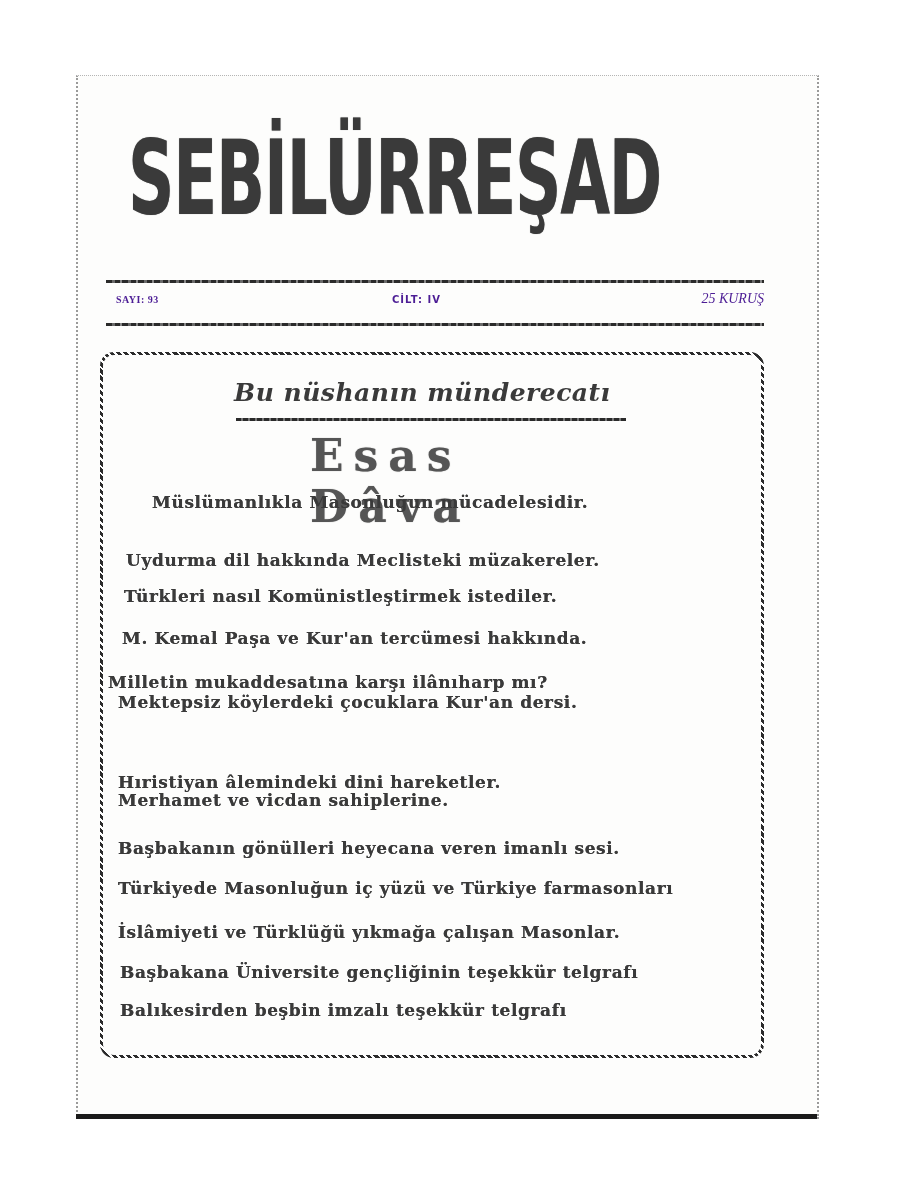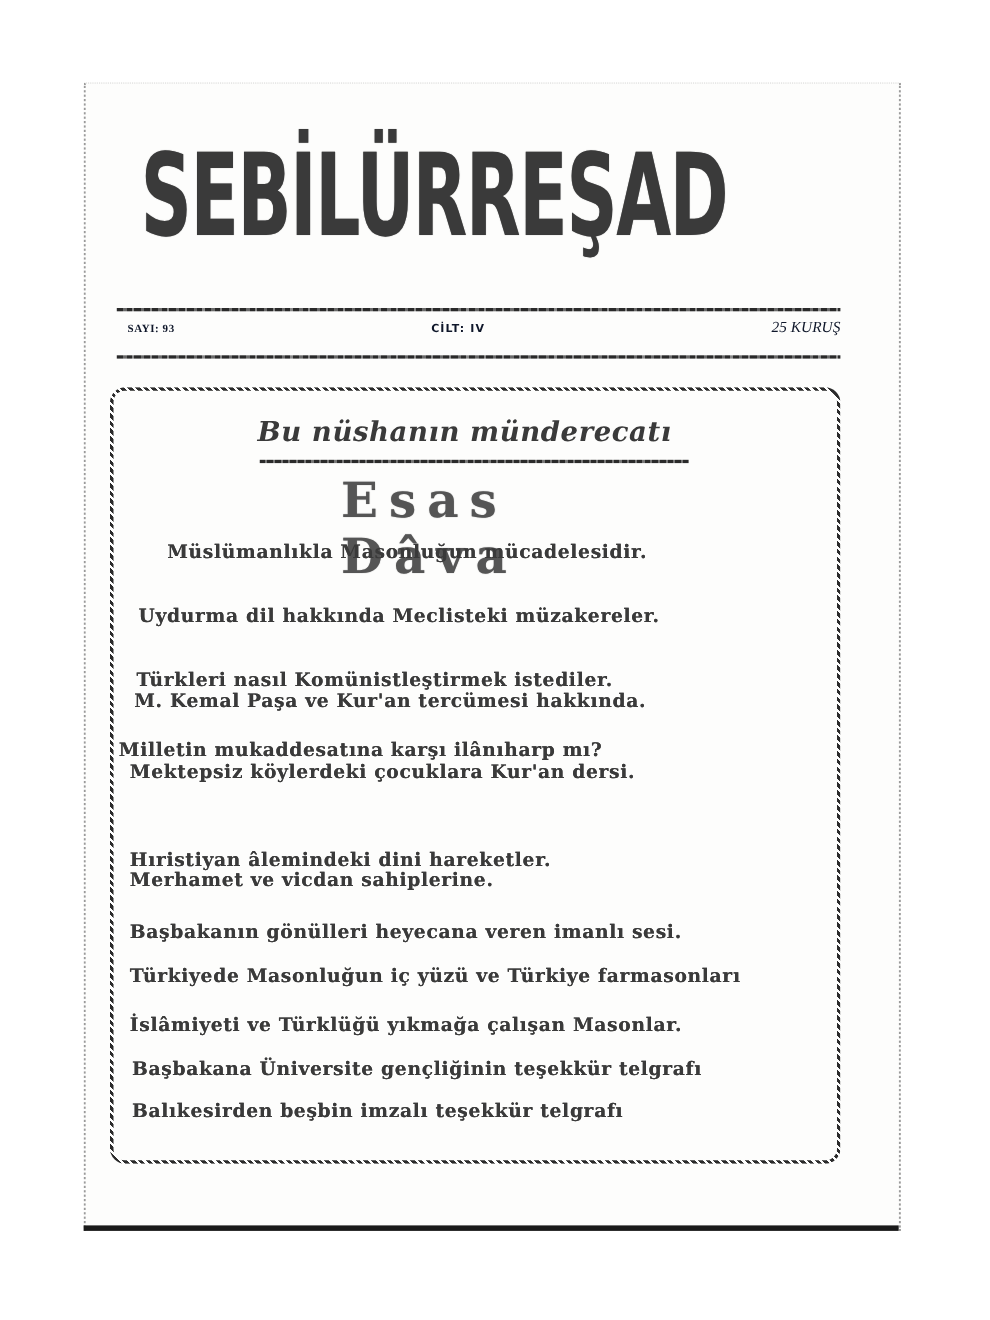--- a/index.html
+++ b/index.html
@@ -29,21 +29,21 @@
     text-shadow: 0 0 1px #777;
   }
   .rule {
     position: absolute; left: 106px; width: 658px; height: 3px;
     background: repeating-linear-gradient(90deg, #2a2a2a 0 6px, #6a6a6a 6px 9px, #2a2a2a 9px 14px, #888 14px 16px);
   }
   .rule.top { top: 280px; }
   .rule.bottom { top: 323px; }
   .issue-line {
     position: absolute; left: 116px; top: 292px; width: 648px; height: 22px;
-    font-family: "Liberation Serif", serif; color: #0f172a;
+    font-family: "Liberation Serif", serif; color: #4c1d95;
   }
   .issue-number { position: absolute; left: 0; top: 2px; font-size: 10px; font-weight: bold; letter-spacing: 0.5px; }
   .volume { position: absolute; left: 276px; top: 2px; font-size: 10px; font-weight: bold; letter-spacing: 1px; font-family: "DejaVu Sans", sans-serif; }
   .price { position: absolute; right: 0; top: -1px; font-size: 14px; font-style: italic; }
 
   .frame {
     position: absolute; left: 100px; top: 352px; width: 658px; height: 700px;
     border: 3px solid transparent;
     border-radius: 14px;
     background:
@@ -92,21 +92,21 @@
 
 <div class="frame"></div>
 
 <div class="toc-heading">Bu nüshanın münderecatı</div>
 <div class="toc-underline"></div>
 <div class="lead-title">Esas Dâva</div>
 
 <ul class="toc-list">
   <li class="toc-item" style="left:124px; top:492px;margin-left:28px;">Müslümanlıkla Masonluğun mücadelesidir.</li>
   <li class="toc-item" style="left:126px; top:550px;">Uydurma dil hakkında Meclisteki müzakereler.</li>
-  <li class="toc-item" style="left:124px; top:586px;margin-top:23px;">Türkleri nasıl Komünistleştirmek istediler.</li>
+  <li class="toc-item" style="left:124px; top:586px;">Türkleri nasıl Komünistleştirmek istediler.</li>
   <li class="toc-item" style="left:122px; top:628px;">M. Kemal Paşa ve Kur'an tercümesi hakkında.</li>
   <li class="toc-item" style="left:108px; top:672px;">Milletin mukaddesatına karşı ilânıharp mı?</li>
   <li class="toc-item" style="left:118px; top:692px;">Mektepsiz köylerdeki çocuklara Kur'an dersi.</li>
   <li class="toc-item" style="left:118px; top:772px;">Hıristiyan âlemindeki dini hareketler.</li>
   <li class="toc-item" style="left:118px; top:790px;">Merhamet ve vicdan sahiplerine.</li>
   <li class="toc-item" style="left:118px; top:838px;">Başbakanın gönülleri heyecana veren imanlı sesi.</li>
   <li class="toc-item" style="left:118px; top:878px;">Türkiyede Masonluğun iç yüzü ve Türkiye farmasonları</li>
   <li class="toc-item" style="left:118px; top:922px;">İslâmiyeti ve Türklüğü yıkmağa çalışan Masonlar.</li>
   <li class="toc-item" style="left:120px; top:962px;">Başbakana Üniversite gençliğinin teşekkür telgrafı</li>
   <li class="toc-item" style="left:120px; top:1000px;">Balıkesirden beşbin imzalı teşekkür telgrafı</li>

